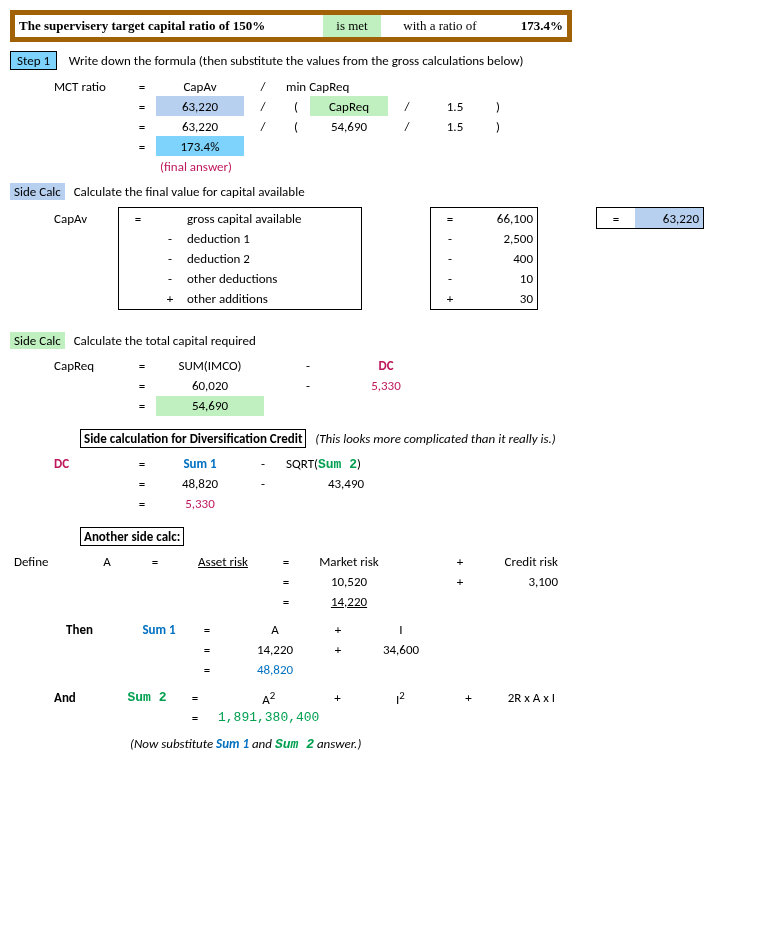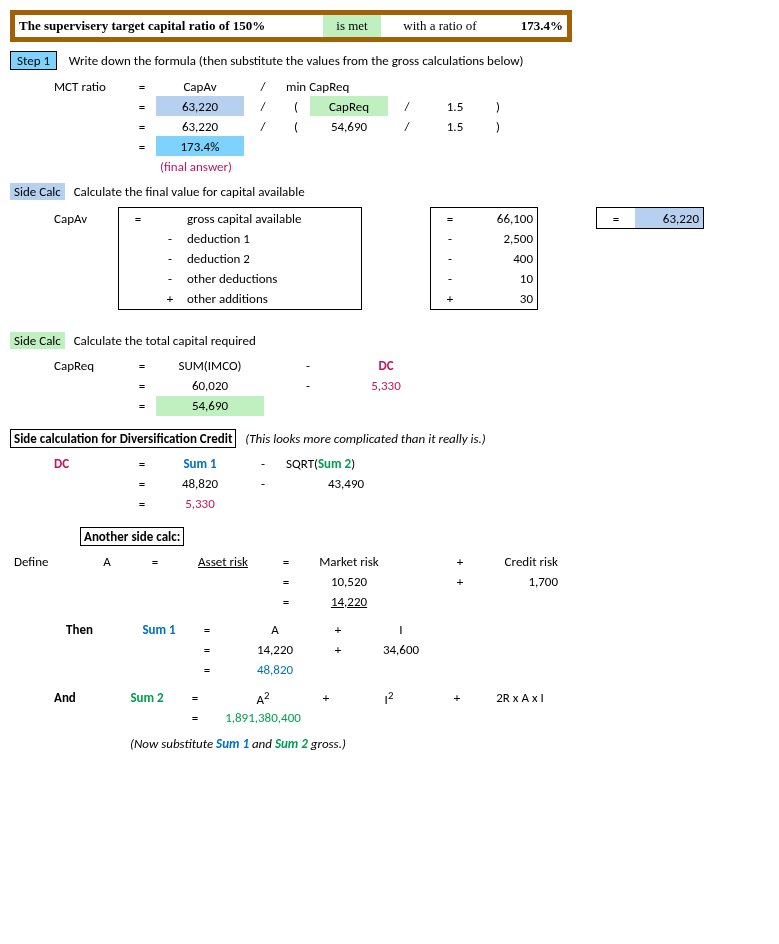--- a/index.html
+++ b/index.html
@@ -13,21 +13,21 @@
   td { padding: 1px 4px; vertical-align: middle; height: 18px; }
   .bold { font-weight: bold; }
   .center { text-align: center; }
   .right { text-align: right; }
   .box-outline { border: 1px solid #000; }
   .hl-blue { background: #b8d0f0; }
   .hl-orange { background: #7dd3fc; }
   .hl-ltgreen { background: #c0f0c0; }
   .txt-red { color: #be185d; }
   .txt-blue { color: #0070c0; }
-  .txt-green { color: #00a050; }
+  .txt-green { color: #00a050; font-family: Liberation Mono, monospace; }
   .underline { text-decoration: underline; }
   .top-bar { border:5px solid #a16207; display:inline-block;font-family:Liberation Serif, serif; }
   .top-bar td { padding:2px 4px; }
   .section { margin-top:8px; }
   .border-t { border-top:1px solid #000; }
   .border-b { border-bottom:1px solid #000; }
   .border-l { border-left:1px solid #000; }
   .border-r { border-right:1px solid #000; }
   .italic { font-style: italic; }
 </style>
@@ -186,21 +186,21 @@
 <tr>
   <td></td>
   <td class="center">=</td>
   <td class="center hl-ltgreen">54,690</td>
 </tr>
 </tbody>
   </table>
 
 
 <br>
-<div style="">
+<div style="margin-left:70px">
   <span class="bold box-outline" style="padding:1px 3px">Side calculation for Diversification Credit</span>
   &nbsp;
   <span class="italic">(This looks more complicated than it really is.)</span>
 </div>
 
 <table class="section" style="margin-left:40px">
 <tbody>
       <tr>
   <td class="txt-red bold" style="width:70px">DC</td>
   <td class="center" style="width:20px">=</td>
@@ -246,21 +246,21 @@
 </tr>
 <tr>
   <td></td>
         <td></td>
         <td></td>
         <td></td>
   <td class="center">=</td>
   <td class="center">10,520</td>
   <td></td>
   <td class="center">+</td>
-  <td class="right">1,700</td>
+  <td class="right">3,100</td>
 </tr>
 <tr>
   <td></td>
         <td></td>
         <td></td>
         <td></td>
   <td class="center">=</td>
   <td class="center underline">14,220</td>
 </tr>
 </tbody>
@@ -308,17 +308,17 @@
 <tr>
   <td></td>
         <td></td>
   <td class="center">=</td>
   <td class="center txt-green">1,891,380,400</td>
 </tr>
 </tbody>
   </table>
 
 <div class="section italic" style="margin-left:120px">
-  <span>(Now substitute </span><span class="txt-blue bold">Sum 1</span><span> and </span><span class="txt-green bold">Sum 2</span><span> gross.)</span>
+  <span>(Now substitute </span><span class="txt-blue bold">Sum 1</span><span> and </span><span class="txt-green bold">Sum 2</span><span> answer.)</span>
 </div>
 
 
 
 
 </body></html>

